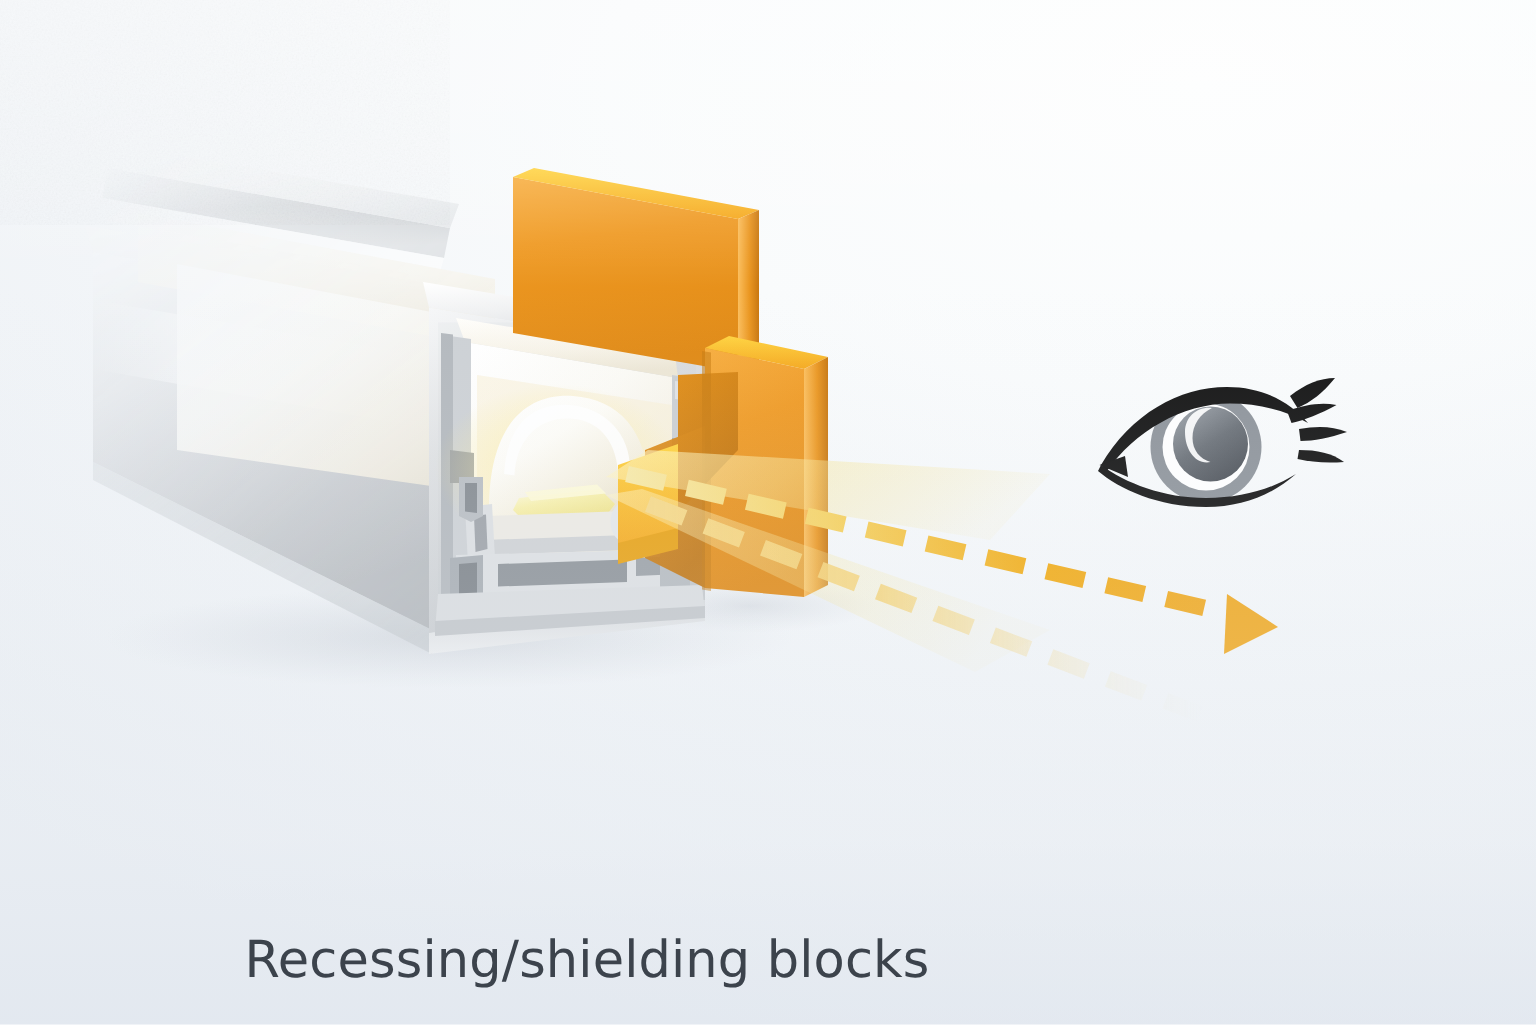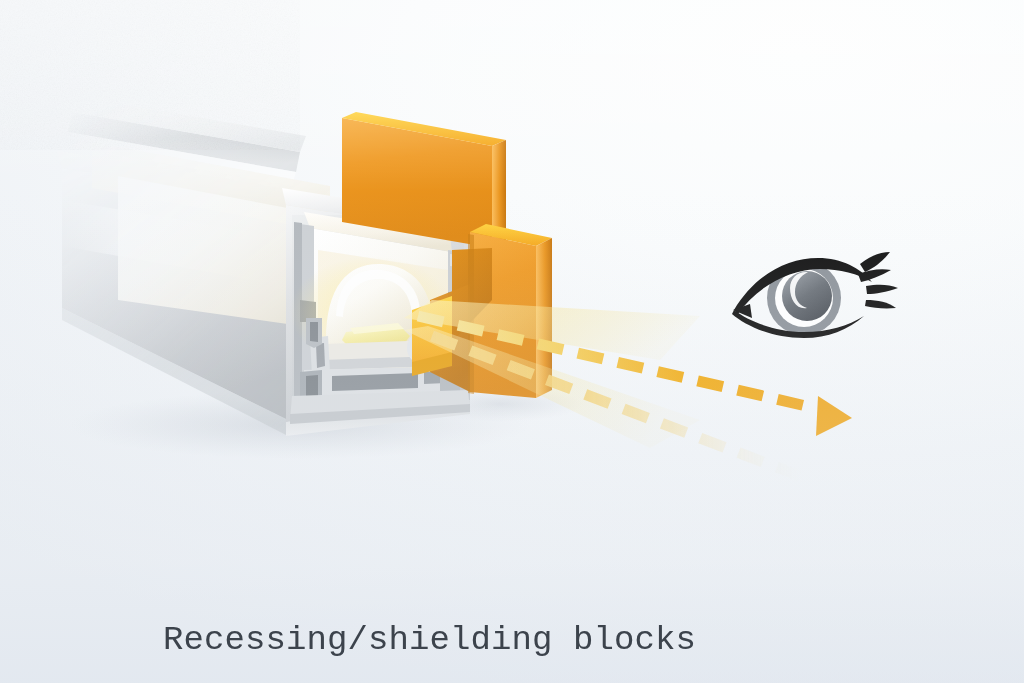--- a/index.html
+++ b/index.html
@@ -23,21 +23,21 @@
     background:linear-gradient(180deg, rgba(255,255,255,.35) 0%, rgba(255,255,255,0) 28%,
                rgba(228,234,241,.30) 82%, rgba(221,228,237,.55) 100%);
   }
   #artwork{position:absolute;left:0;top:0;width:1024px;height:683px;}
   #caption{
     position:absolute;left:163px;top:503px;width:700px;
     font-family:"DejaVu Sans","Liberation Sans",sans-serif;
     font-size:34px;line-height:1.62;font-weight:400;
     color:#3c434c;letter-spacing:.1px;white-space:pre;
   }
-  #caption .ln{display:block;font-family:Liberation Mono, monospace;}
+  #caption .ln{display:block;}
 </style>
 </head>
 <body>
 
 <div id="stage">
 
   <svg id="artwork" viewBox="0 0 1024 683" xmlns="http://www.w3.org/2000/svg">
     <defs>
 
       <linearGradient id="alSide" x1="0" y1="0" x2="0.25" y2="1">

